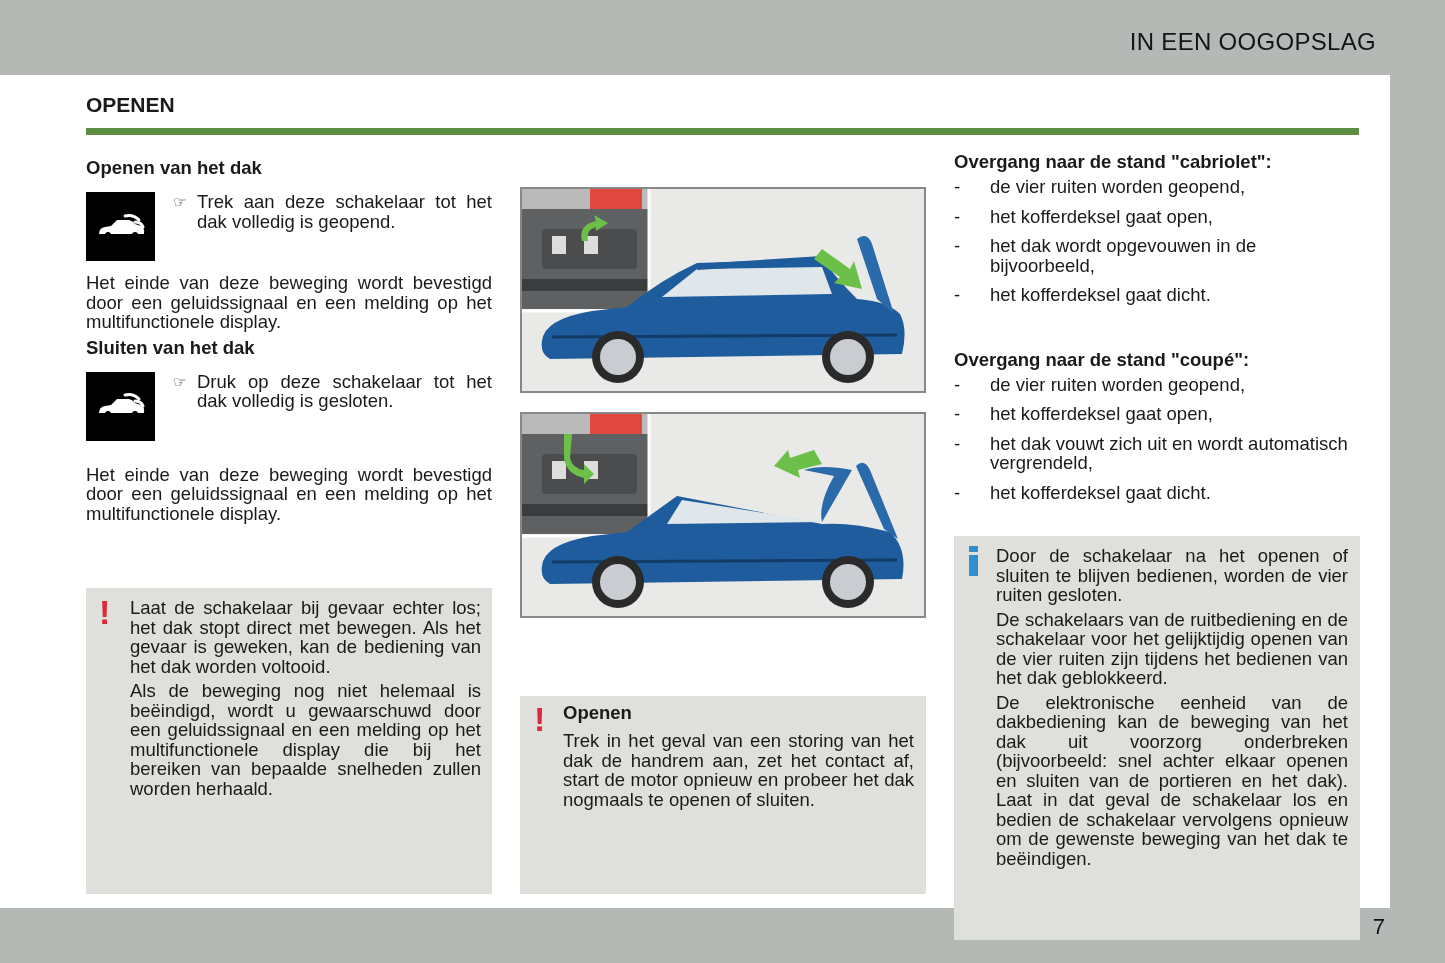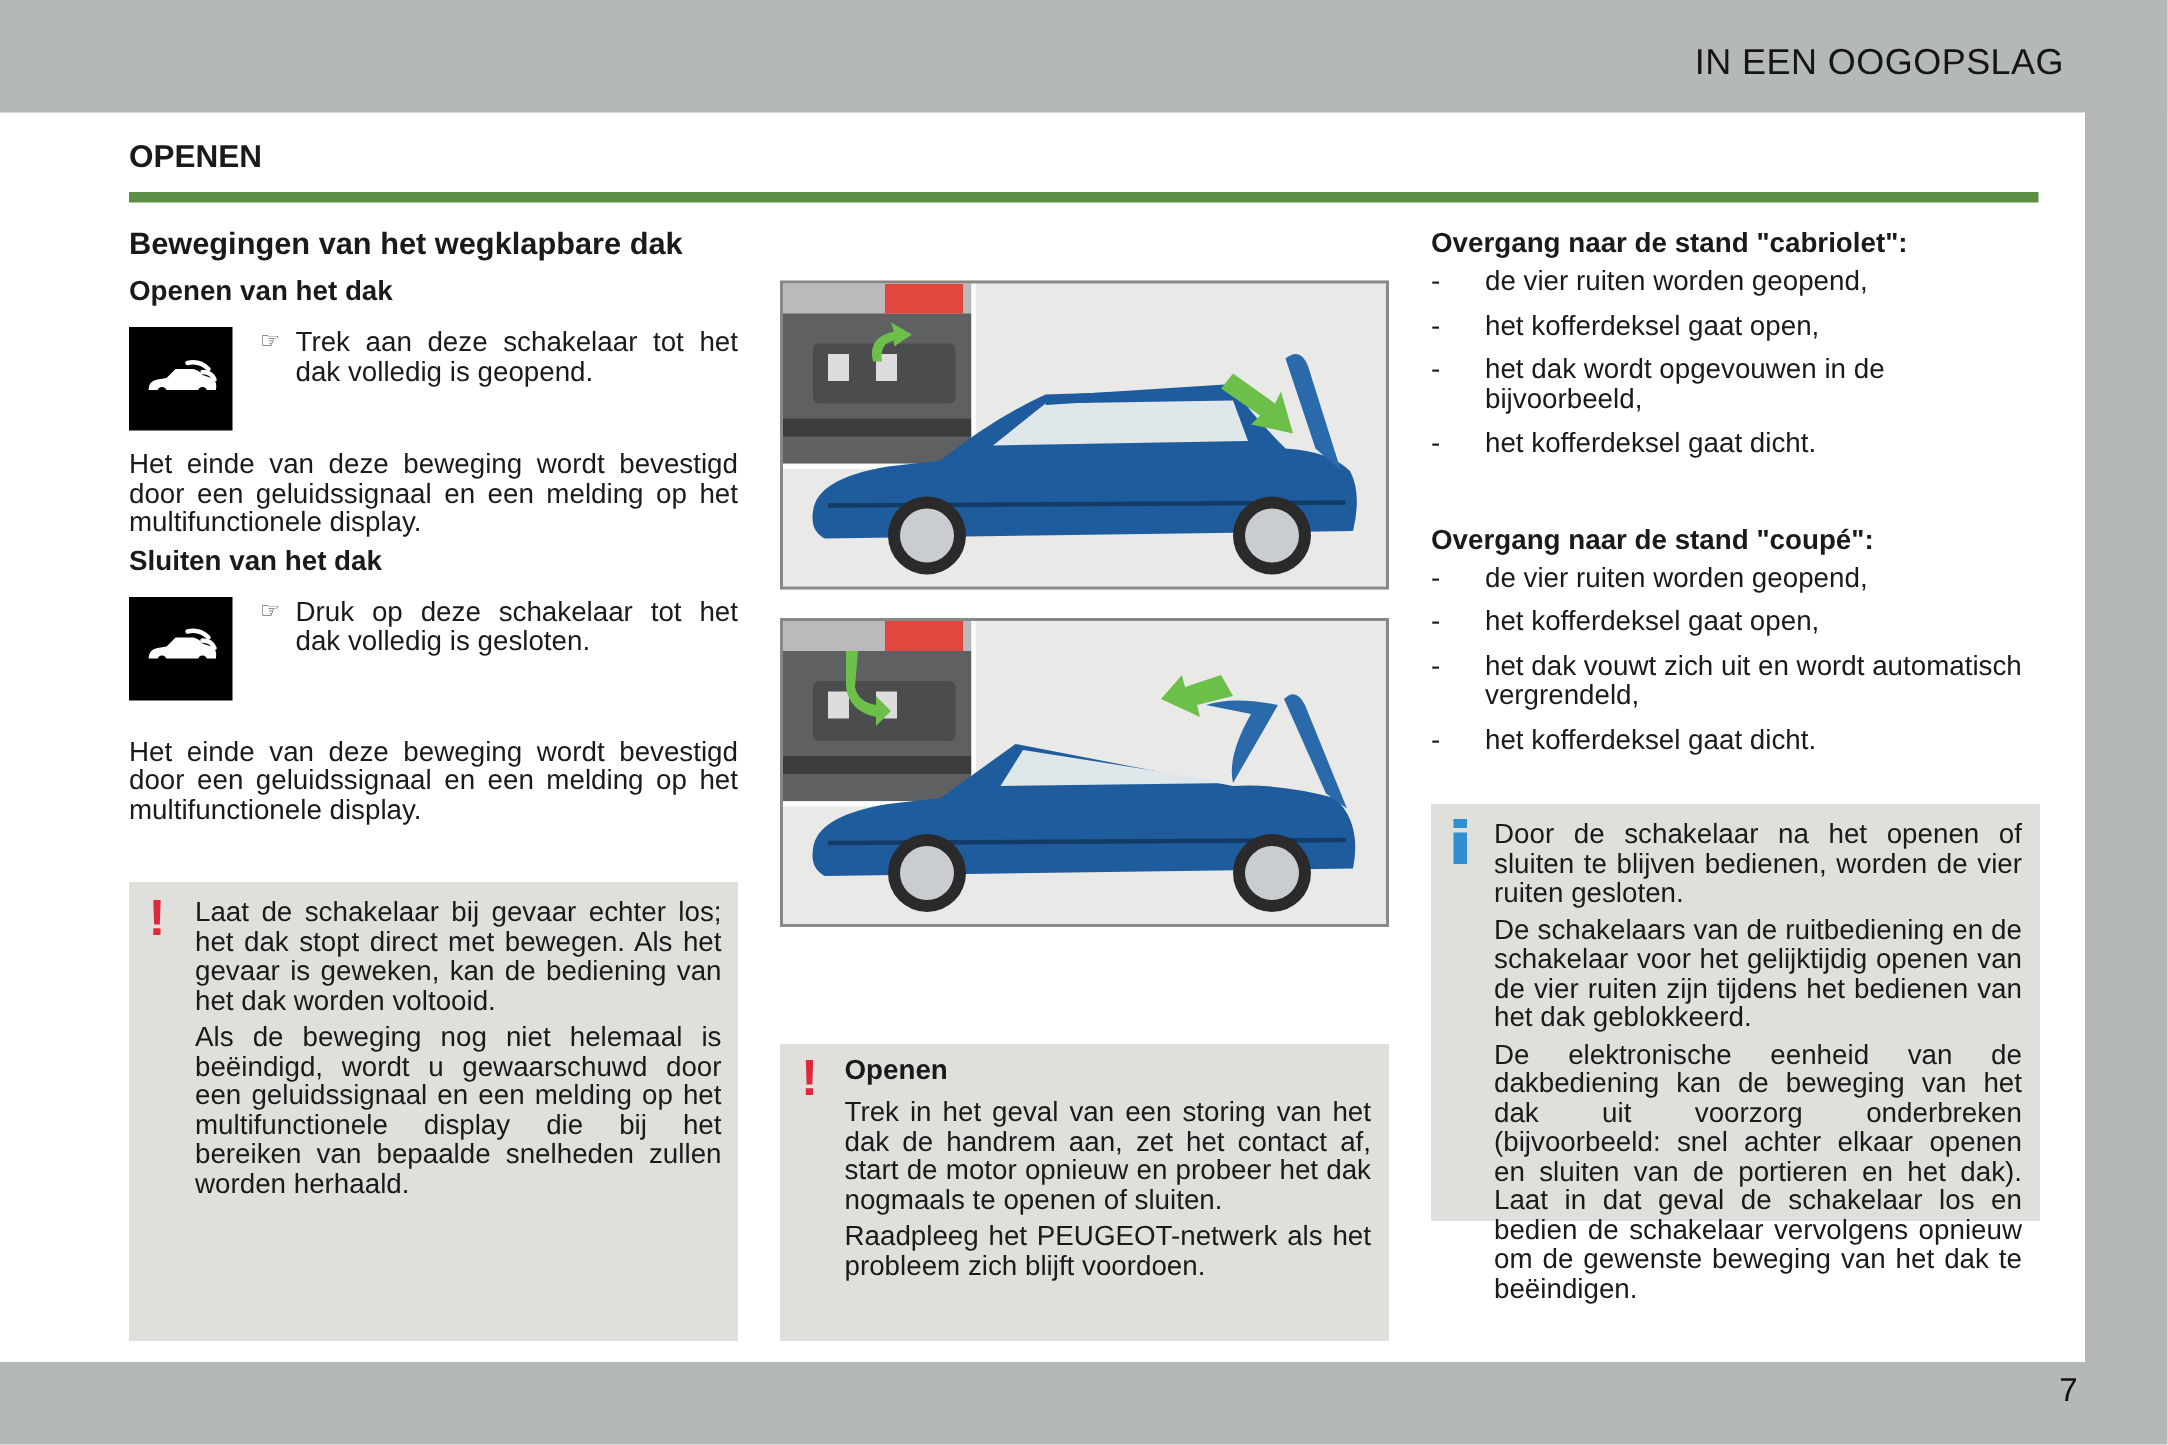--- a/index.html
+++ b/index.html
@@ -57,21 +57,20 @@
 
 <div class="top-band"></div>
 <div class="chapter-title">IN EEN OOGOPSLAG</div>
 
 <div class="panel"></div>
 
 <div class="section-title">OPENEN</div>
 <div class="green-rule"></div>
 
 <div class="col col-left">
-  <div class="h2" style="margin-top:0;">Bewegingen van het wegklapbare dak</div>
   <div class="h3" style="margin-top:6px;">Openen van het dak</div>
 
   <div class="action-row" style="margin-top:12px;">
     <div class="icon-box">
       <svg width="52" height="30" viewBox="0 0 52 30">
         <path d="M4 22 Q4 16 10 15 L16 14 L22 8 L34 8 Q38 9 40 12 L46 14 Q50 16 49 22 Z" fill="#fff"></path>
         <path d="M30 4 Q38 2 44 8" stroke="#fff" stroke-width="3" fill="none" stroke-linecap="round"></path>
         <path d="M40 10 Q46 10 48 15" stroke="#fff" stroke-width="3" fill="none" stroke-linecap="round"></path>
         <circle cx="13" cy="23" r="3" fill="#000"></circle>
           <circle cx="40" cy="23" r="3" fill="#000"></circle>
@@ -163,21 +162,20 @@
       <circle cx="326" cy="168" r="18" fill="#c9cdd1"></circle>
     <path d="M300 50 L292 36 L268 44 L266 36 L252 52 L278 64 L276 56 Z" fill="#6cc04a"></path>
   </svg>
 </div>
 
 <div class="callout" style="left:520px; top:696px; width:406px; height:198px;">
   <div class="glyph" style="color:#e0283c; left:14px; top:6px;">!</div>
   <div class="content" style="left:43px; top:5px; width:351px;">
     <div class="h3" style="margin-bottom:6px;">Openen</div>
     <p class="body" style="margin-bottom:5px;">Trek in het geval van een storing van het dak de handrem aan, zet het contact af, start de motor opnieuw en probeer het dak nogmaals te openen of sluiten.</p>
-    <p class="body">Raadpleeg het PEUGEOT-netwerk als het probleem zich blijft voordoen.</p>
   </div>
 </div>
 
 <div class="col col-right">
   <div class="h3" style="margin-bottom:3px;">Overgang naar de stand "cabriolet":</div>
   <ul class="list">
     <li>
         <span class="dash">-</span>
         <span>de vier ruiten worden geopend,</span>
       </li>
@@ -209,21 +207,21 @@
         <span class="dash">-</span>
         <span>het dak vouwt zich uit en wordt automatisch vergrendeld,</span>
       </li>
     <li>
         <span class="dash">-</span>
         <span>het kofferdeksel gaat dicht.</span>
       </li>
   </ul>
 </div>
 
-<div class="callout" style="left:954px; top:536px; width:406px; height:278px;">
+<div class="callout" style="left:954px; top:536px; width:406px; height:404px;">
   <div style="position:absolute; left:15px; top:10px; width:9px; height:30px;">
     <div style="width:9px; height:6px; background:#2f8fcf; margin-bottom:3px;"></div>
     <div style="width:9px; height:21px; background:#2f8fcf;"></div>
   </div>
   <div class="content body" style="left:42px; top:10px; width:352px;">
     <p>Door de schakelaar na het openen of sluiten te blijven bedienen, worden de vier ruiten gesloten.</p>
     <p>De schakelaars van de ruitbediening en de schakelaar voor het gelijktijdig openen van de vier ruiten zijn tijdens het bedienen van het dak geblokkeerd.</p>
     <p>De elektronische eenheid van de dakbediening kan de beweging van het dak uit voorzorg onderbreken (bijvoorbeeld: snel achter elkaar openen en sluiten van de portieren en het dak). Laat in dat geval de schakelaar los en bedien de schakelaar vervolgens opnieuw om de gewenste beweging van het dak te beëindigen.</p>
   </div>
 </div>

